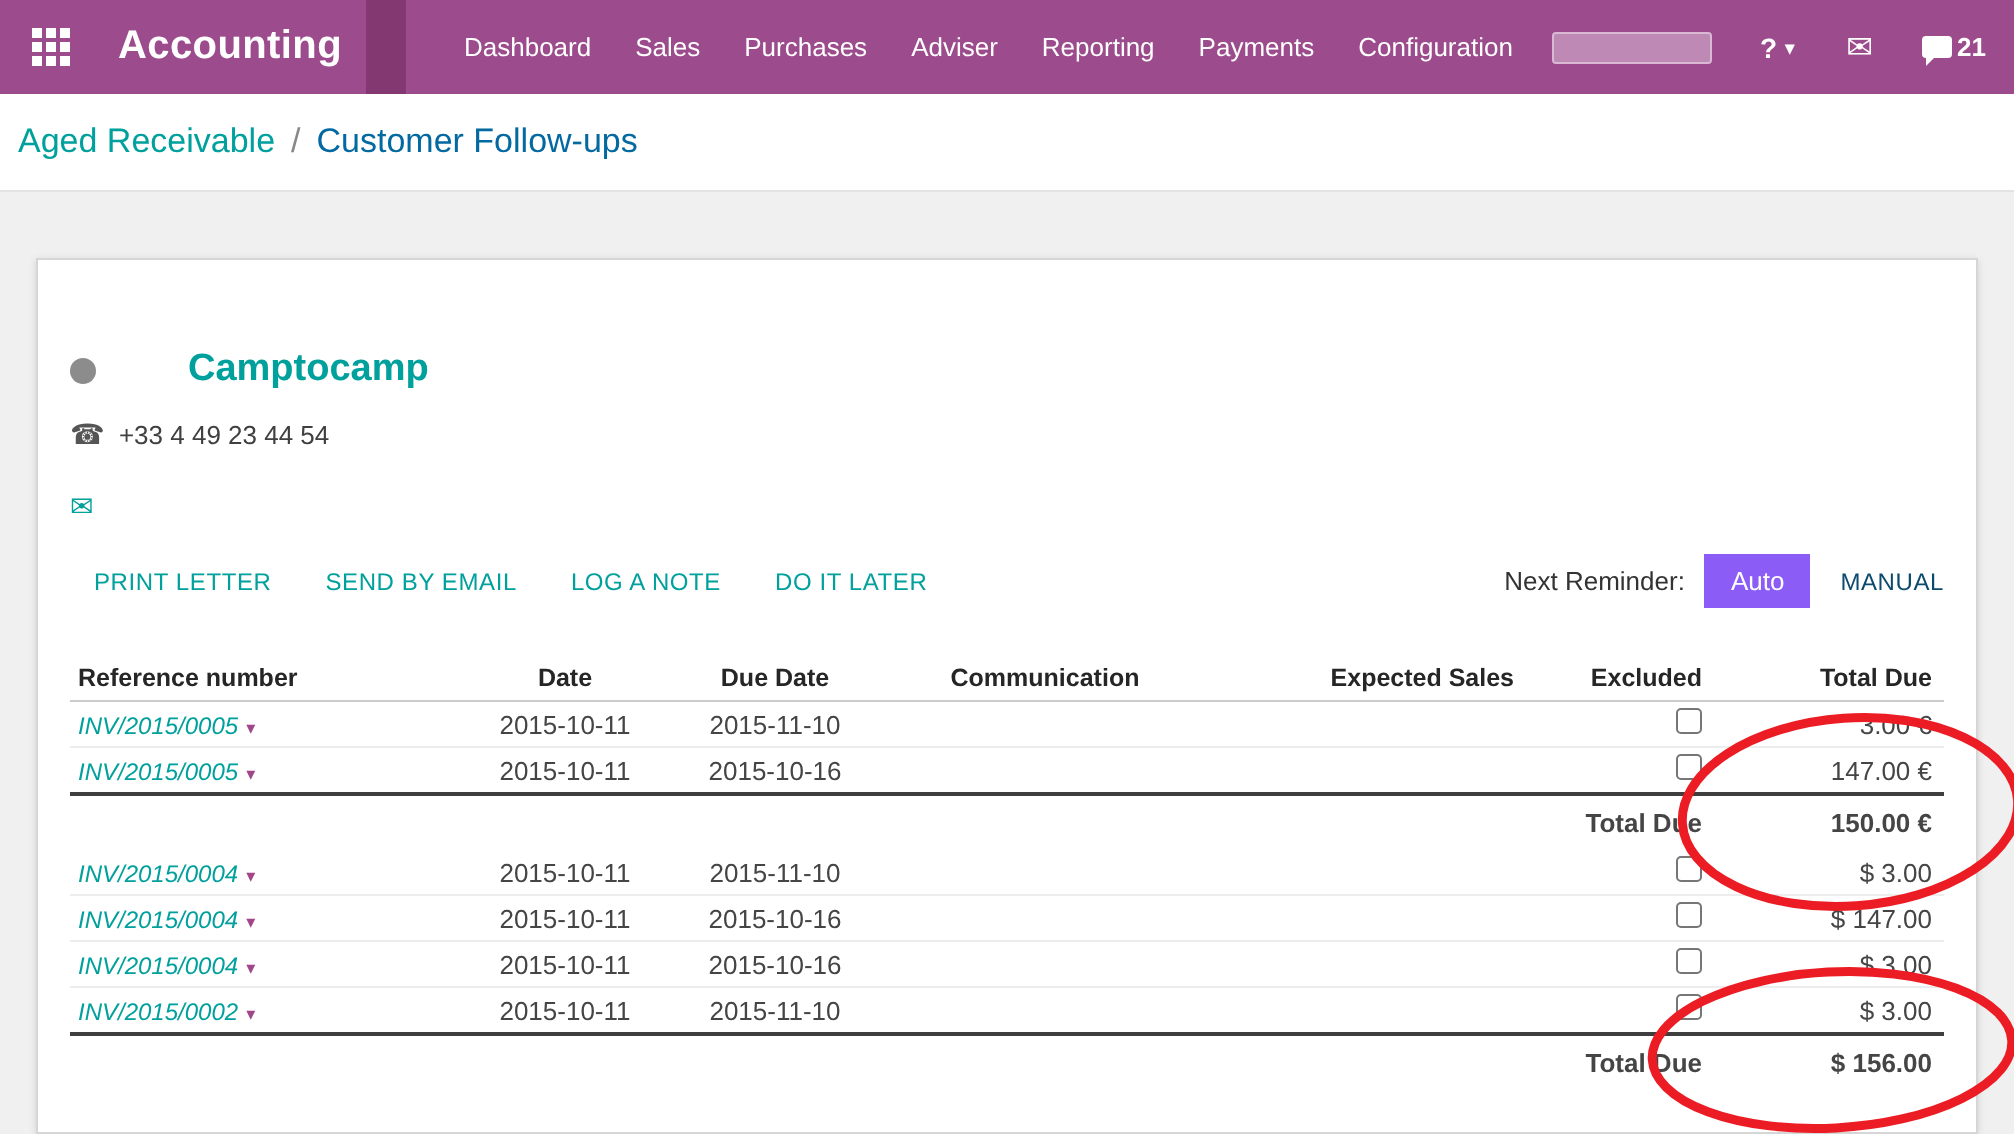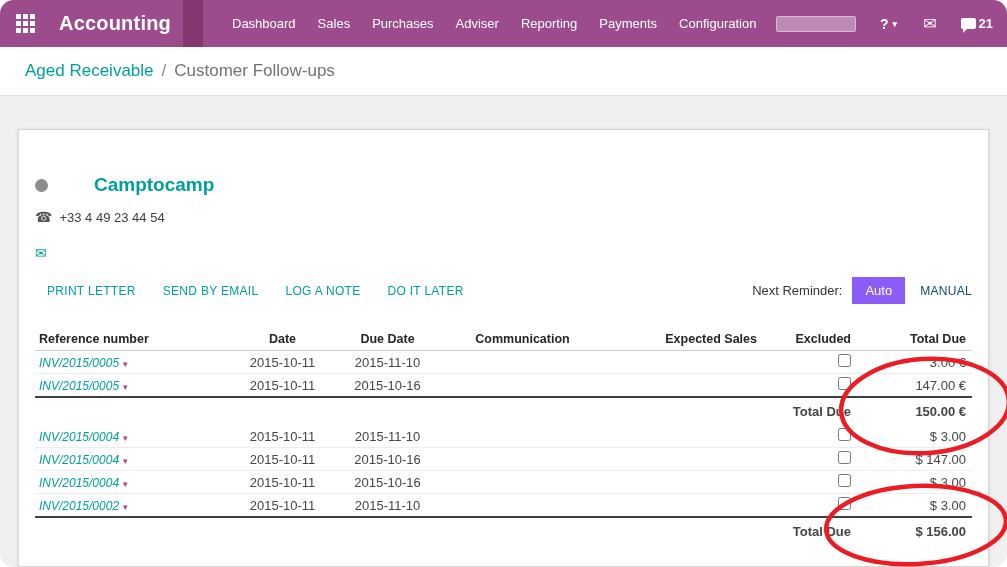--- a/index.html
+++ b/index.html
@@ -1,42 +1,42 @@
 <!DOCTYPE html>
 <html><head>
 <meta charset="utf-8">
 <title>Accounting</title>
 <style>
   * { margin:0; padding:0; box-sizing:border-box; }
   html,body { width:1007px; height:567px; font-family:"Liberation Sans", sans-serif; }
-  .page { position:relative; width:1007px; height:567px; overflow:hidden; background:#f0f0f0;border-radius:14px; }
+  .page { position:relative; width:1007px; height:567px; overflow:hidden; background:#f0f0f0; }
 
   
   .topbar { height:47px; background:#9C4B8C; display:flex; align-items:center; color:#fff; }
   .apps-icon { margin-left:16px; display:grid; grid-template-columns:repeat(3,5px); grid-gap:2px; cursor:pointer; }
   .apps-icon span { width:5px; height:5px; background:#fff; }
   .app-title { margin-left:24px; font-size:20px; font-weight:bold; letter-spacing:0.2px; cursor:pointer; }
   .topbar-shade { width:20px; height:47px; background:rgba(60,0,30,0.25); margin-left:12px; }
   .topmenu { display:flex; margin-left:18px; }
   .topmenu .menu-item { padding:0 11px; font-size:13px; line-height:47px; cursor:pointer; white-space:nowrap; }
   .topbar-right { margin-left:auto; display:flex; align-items:center; margin-right:14px; }
   .topbar-search { width:80px; height:16px; background:rgba(255,255,255,0.35); border:1px solid rgba(255,255,255,0.4); border-radius:2px; color:#fff; font-size:11px; padding:0 4px; outline:none; }
   .help-wrap { margin-left:24px; font-size:14px; font-weight:bold; cursor:pointer; display:flex; align-items:center; }
   .help-caret { font-size:9px; margin-left:4px; }
   .mail-icon { margin-left:26px; font-size:16px; cursor:pointer; }
   .chat-wrap { margin-left:24px; display:flex; align-items:center; cursor:pointer; }
   .chat-bubble { position:relative; width:15px; height:11px; background:#fff; border-radius:2px; display:inline-block; }
   .chat-bubble::after { content:""; position:absolute; left:2px; bottom:-4px; width:0; height:0; border:3px solid transparent; border-top-color:#fff; border-left-color:#fff; }
   .chat-count { font-size:13px; font-weight:bold; margin-left:3px; }
 
   
-  .breadcrumb-bar { height:49px; background:#fff; display:flex; align-items:center; padding-left:25px; border-bottom:1px solid #e3e3e3; }
+  .breadcrumb-bar { height:49px; background:#fff; display:flex; align-items:center; padding-left:9px; border-bottom:1px solid #e3e3e3; }
   .crumb-parent { color:#00A09D; font-size:17px; text-decoration:none; cursor:pointer; }
   .crumb-sep { color:#888; font-size:17px; margin:0 8px; }
-  .crumb-current { color:#737373; font-size:17px; }
+  .crumb-current { color:#0369a1; font-size:17px; }
 
   
   .main { height:471px; padding-top:33px; }
   .sheet { margin:0 18px; height:438px; background:#fff; border:1px solid #d6d6d6; box-shadow:0 1px 4px rgba(0,0,0,0.12); padding:44px 16px 0 16px; overflow:hidden; }
 
   .customer-title { display:flex; align-items:center;gap:37px; }
   .customer-dot { width:13px; height:13px; border-radius:50%; background:#8c8c8c; margin-right:9px; }
   .customer-name { color:#00A09D; font-size:19px; font-weight:bold; }
   .phone-row { margin-top:13px; display:flex; align-items:center; font-size:13px; color:#404040; }
   .phone-icon { color:#555; font-size:14px; margin-right:7px; }

